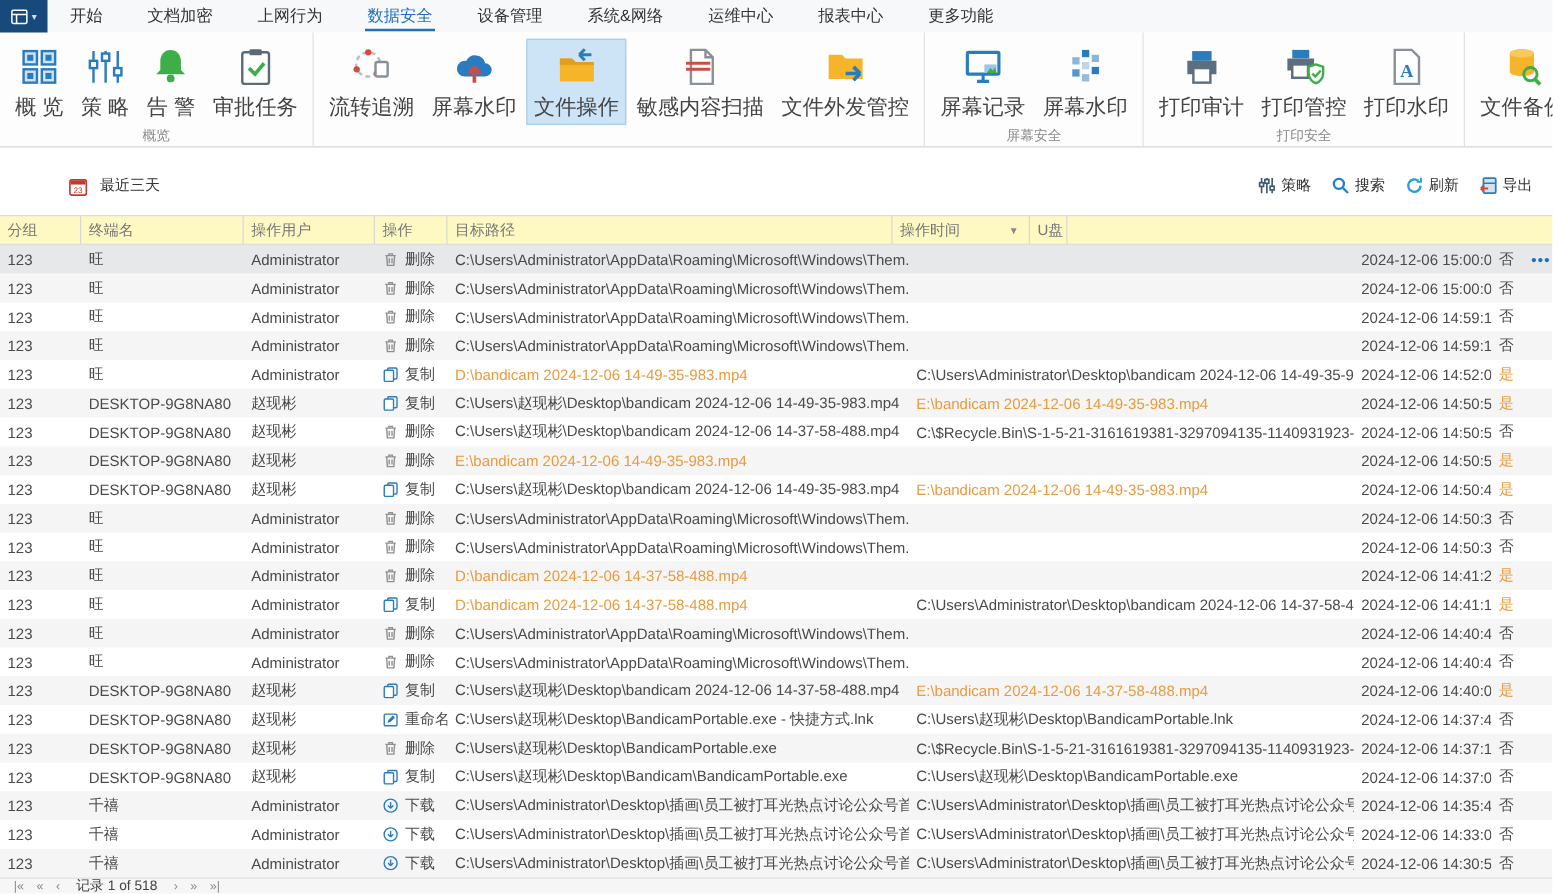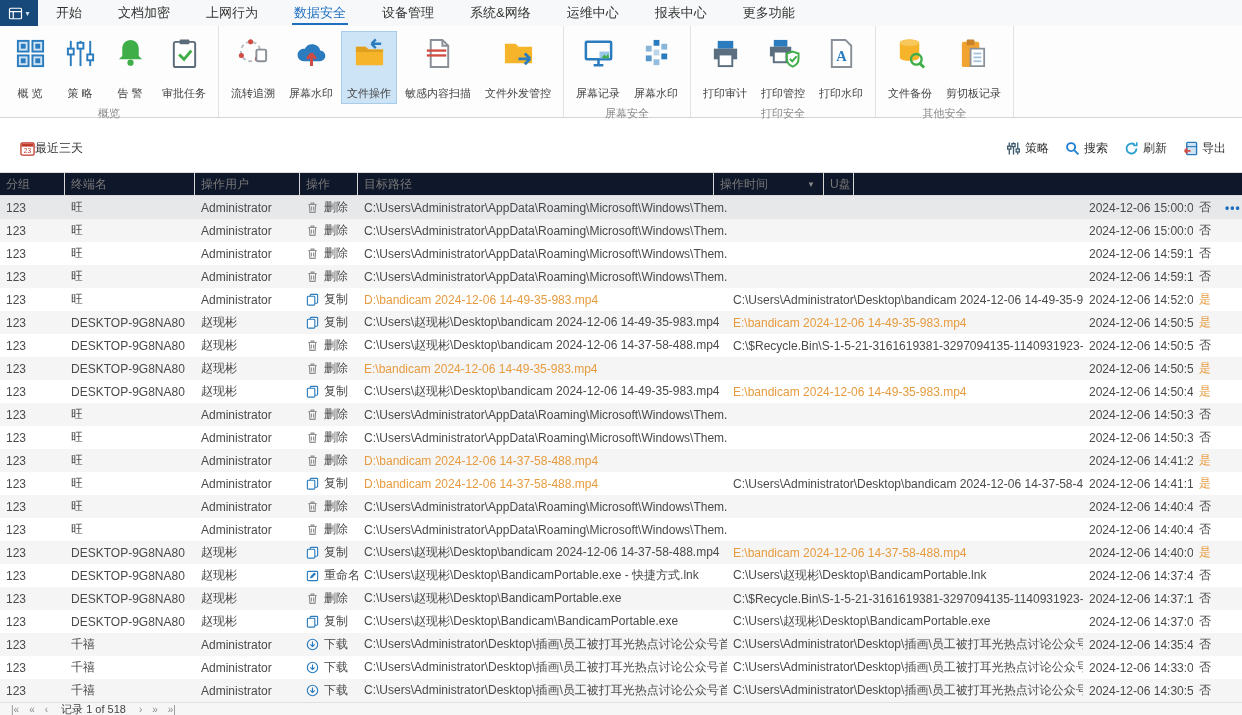--- a/index.html
+++ b/index.html
@@ -14,32 +14,32 @@
   .menu-item.selected { color:#1d6fc0; }
   .menu-item.selected::after { content:""; position:absolute; left:16px; right:16px; bottom:1px; height:2px; background:#1d6fc0; }
   
   .ribbon { height:92px; background:#fdfdfd; border-bottom:1px solid #d5d5d5; display:flex; }
   .rgroup { display:flex; flex-direction:column; border-right:1px solid #e2e2e2; padding:0 3px; }
   .g-items { display:flex; align-items:flex-start; padding:5px 2px 0; flex:1; }
   .r-item { min-width:46px; padding:3px 5px 2px; margin:0 1px; display:flex; flex-direction:column; align-items:center; border:1px solid transparent; cursor:pointer; }
   .r-item.selected { background:#cde4f6; border-color:#a8cdeb; }
   .r-item .ic { width:36px; height:36px; display:flex; align-items:center; justify-content:center; }
   .r-item .ic svg { width:33px; height:33px; }
-  .r-item .lbl { font-size:11px; color:#444; margin-top:15px; white-space:nowrap; }
+  .r-item .lbl { font-size:17px; color:#444; margin-top:3px; white-space:nowrap; }
   .g-label { text-align:center; font-size:11px; color:#8a8a8a; height:20px; line-height:18px; }
   
   .toolbar { height:30px; margin-top:15px; padding:0 16px 0 20px; display:flex; align-items:center; }
-  .datefilter { display:flex; align-items:center; gap:0; font-size:12px; color:#333; cursor:pointer; }
+  .datefilter { display:flex; align-items:flex-end; gap:10px; font-size:12px; color:#333; cursor:pointer;margin-left:35px; }
   .datefilter svg { width:15px; height:15px; }
   .tb-spacer { flex:1; }
   .tb-action { display:flex; align-items:center; gap:4px; font-size:12px; color:#333; margin-left:16px; cursor:pointer; }
   .tb-action svg { width:15px; height:15px; }
   
   .grid { margin-top:9px; }
-  .ghead { height:24px; display:flex; background:#0f172a; border-top:1px solid #dcdcdc; border-bottom:1px solid #dcdcdc; }
+  .ghead { height:24px; display:flex; background:#fef9c3; border-top:1px solid #dcdcdc; border-bottom:1px solid #dcdcdc; }
   .hcell { display:flex; align-items:center; font-size:12px; color:#777; padding:0 6px; border-right:1px solid #d8d8d8; white-space:nowrap; overflow:hidden; cursor:pointer; }
   .hcell .sort { margin-left:auto; font-size:8px; color:#888; padding-right:2px; }
   .rows { height:506px; overflow:hidden; }
   .grow { height:23px; display:flex; align-items:center; font-size:12px; color:#4a4a4a; cursor:pointer; }
   .grow.alt { background:#f5f5f6; }
   .grow.selected { background:#e7e8ea; }
   .cell { padding:0 6px; white-space:nowrap; overflow:hidden; flex:none; }
   .opcell { display:flex; align-items:center; gap:5px; }
   .opcell svg { width:13px; height:13px; flex:none; }
   .orange { color:#e79b3f; }

